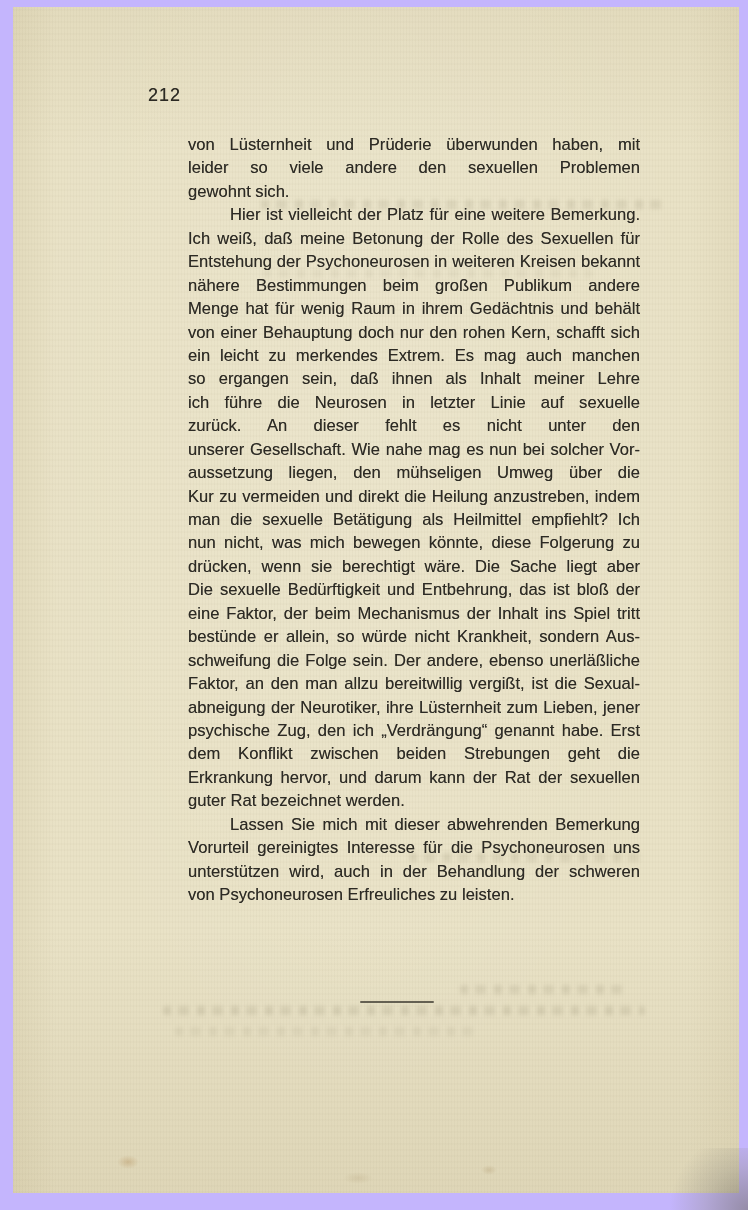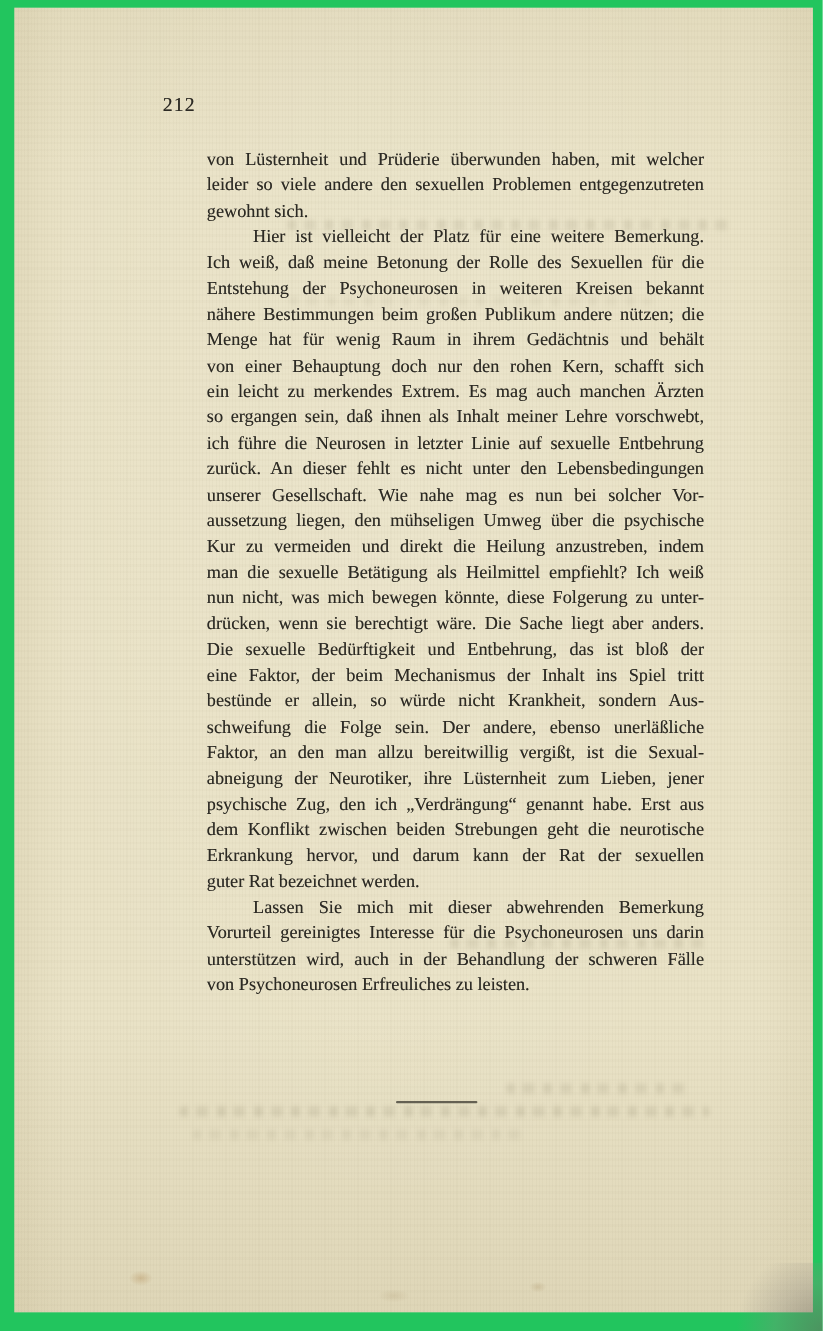--- a/index.html
+++ b/index.html
@@ -1,18 +1,18 @@
 <!DOCTYPE html>
 <html><head>
 <meta charset="utf-8">
 <style>
   html,body{margin:0;padding:0;background:#fcfcfa;}
   #viewport{
     position:relative;width:748px;height:1210px;overflow:hidden;
-    background:#22c55e;font-family:Liberation Serif, serif;
+    background:#c4b5fd;font-family:Liberation Sans, sans-serif;
   }
   
   #paper{
     position:absolute;left:13px;top:7px;width:726px;height:1186px;
     background-color:#e9e2c6;
     background-image:
       repeating-linear-gradient(90deg, rgba(125,115,85,0.04) 0 1px, rgba(0,0,0,0) 1px 3px),
       repeating-linear-gradient(0deg, rgba(140,128,95,0.03) 0 2px, rgba(0,0,0,0) 2px 6px),
       radial-gradient(ellipse at 48% 35%, rgba(255,255,255,0.10), rgba(0,0,0,0) 65%),
       linear-gradient(180deg, rgba(175,160,115,0.10), rgba(0,0,0,0) 12%, rgba(0,0,0,0) 78%, rgba(168,152,108,0.16)),

